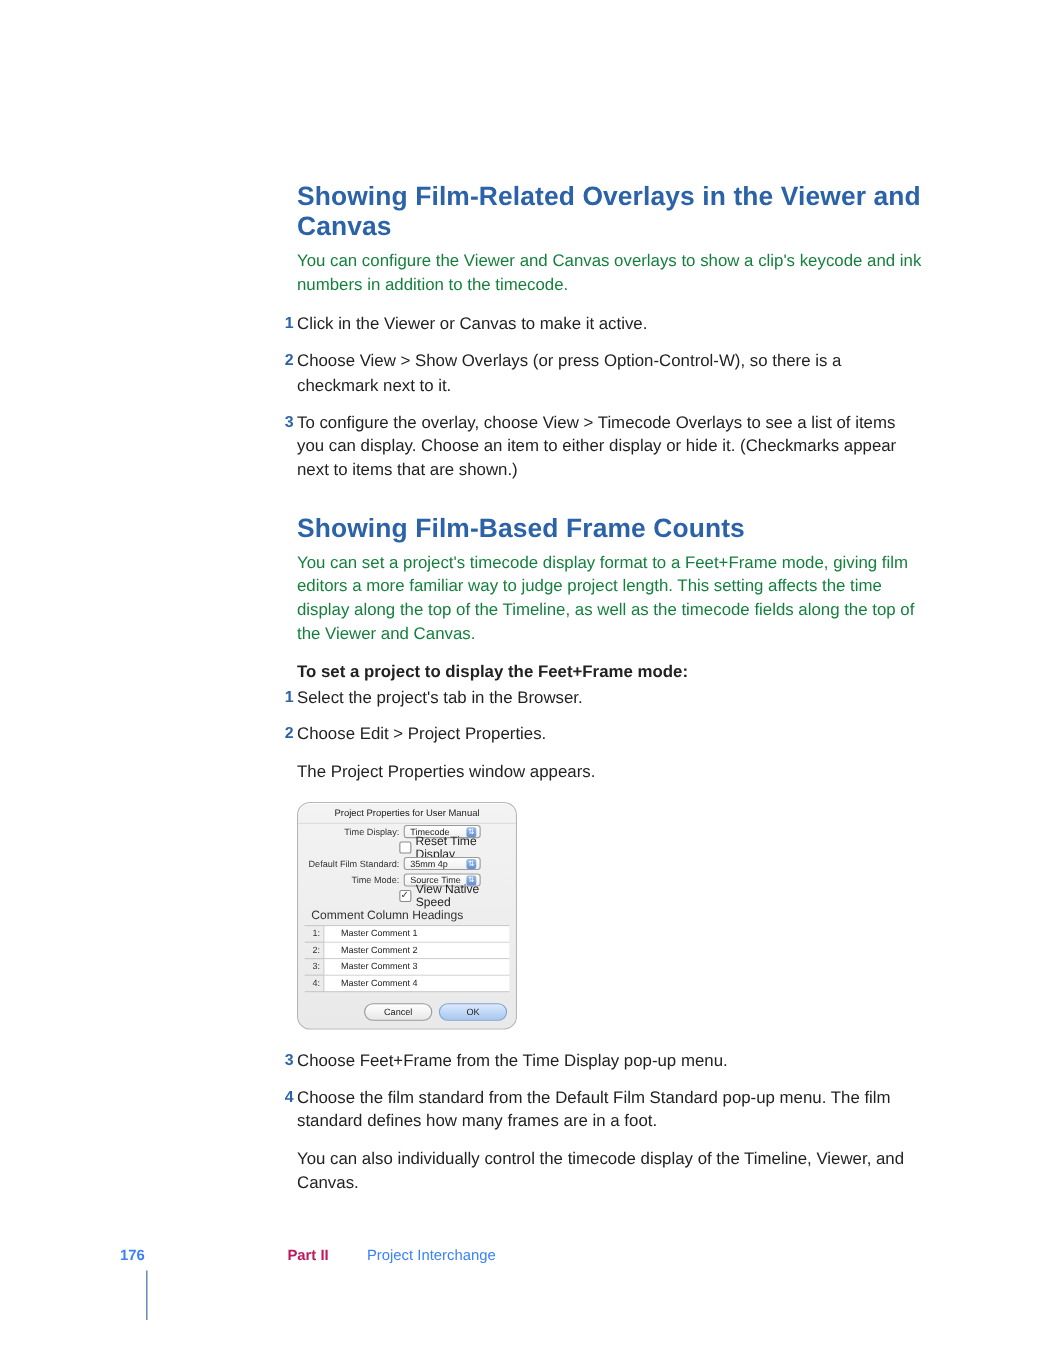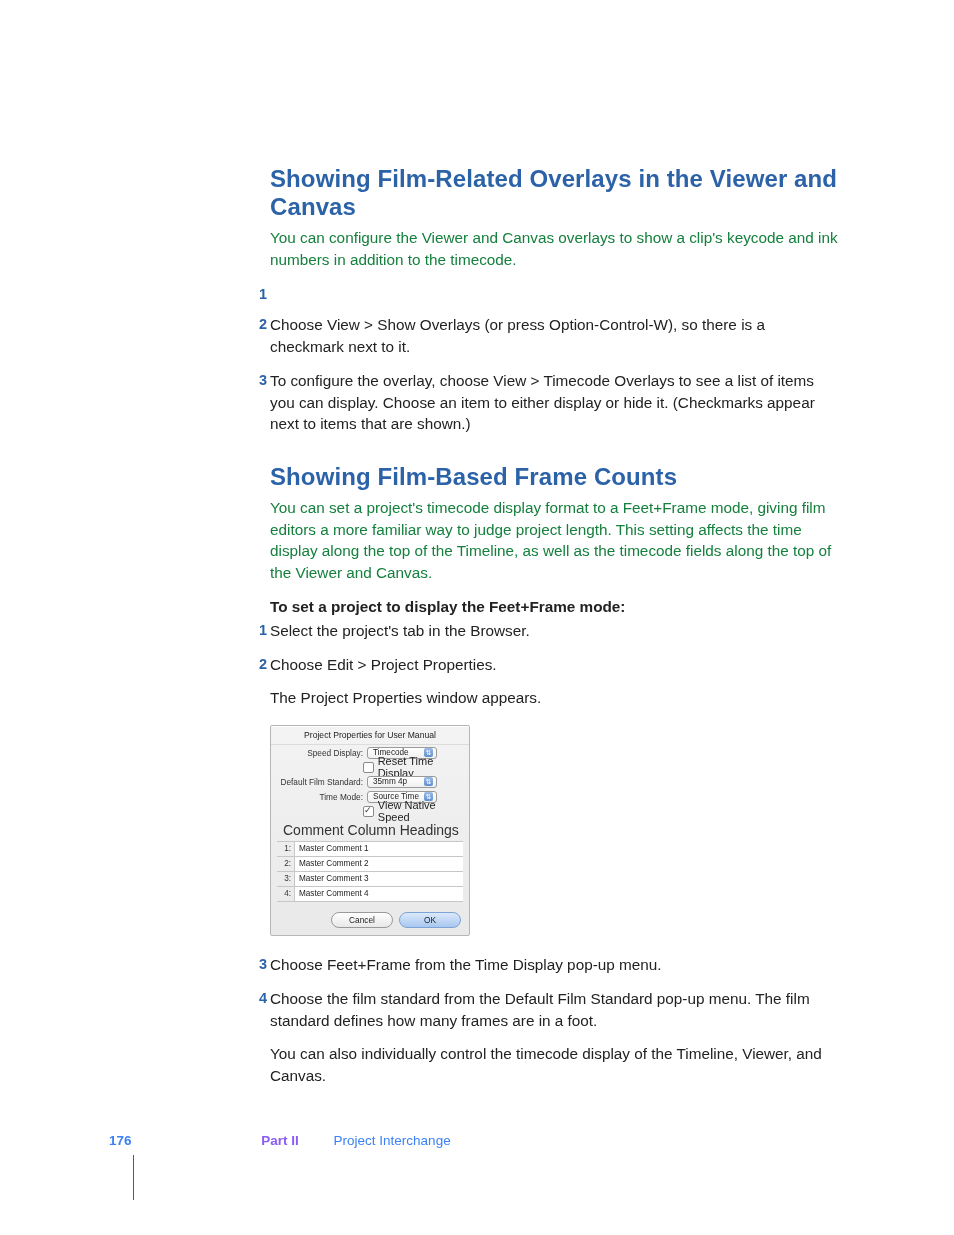--- a/index.html
+++ b/index.html
@@ -77,42 +77,42 @@
     width: 730px;
     font-size: 13.5px;
   }
   .footer .pg {
     font-weight: 700;
     color: #3b82f6;
   }
   .footer .part {
     margin-left: 126px;
     font-weight: 700;
-    color: #8b5cf6;
+    color: #be185d;
   }
   .footer .chap {
     color: #3b82f6;
     margin-left: 12px;
     padding-left: 19px;
   }
   .left-rule {
     position: absolute;
     left: 133px;
     top: 1155px;
     width: 1px;
     height: 45px;
     background: #2b62a8;
   }
 
   
   .dialog {
     width: 198px;
     background: linear-gradient(#f3f3f3, #e9e9e9);
     border: 1px solid #b6b6b6;
-    border-radius: 2px;
+    border-radius: 12px;
     font-size: 8.4px;
     color: #222;
     margin: 4px 16px 18px 0;
     box-shadow: inset 0 1px 0 #fff;
   }
   .dialog .dtitle {
     text-align: center;
     padding: 4px 0 4px 0;
     border-bottom: 1px solid #dcdcdc;
     font-size: 8.6px;
@@ -174,21 +174,21 @@
   }
   .chkbox.checked::after {
     content: "✓";
     position: absolute;
     left: 0;
     top: -2px;
     font-size: 9px;
     color: #333;
   }
   .comment-head {
-    font-size: 14px;
+    font-size: 11px;
     padding: 4px 0 3px 12px;
     color: #333;
   }
   .comment-table {
     margin: 0 6px 4px 6px;
     border-top: 1px solid #c7c7c7;
   }
   .crow {
     display: flex;
     align-items: center;
@@ -200,21 +200,21 @@
     flex: 0 0 14px;
     text-align: right;
     padding-right: 3px;
     color: #333;
     border-right: 1px solid #c7c7c7;
     height: 100%;
     line-height: 14px;
   }
   .crow .cv {
     flex: 1;
-    padding-left: 4px;
+    padding-left: 15px;
     background: #fff;
     height: 100%;
     line-height: 14px;
   }
   .dbtns {
     display: flex;
     justify-content: flex-end;
     gap: 6px;
     padding: 6px 8px 7px 0;
   }
@@ -241,20 +241,21 @@
 <div class="page">
 
   <div class="content">
 
     <div class="h2">Showing Film-Related Overlays in the Viewer and Canvas</div>
     <div class="body-text">You can configure the Viewer and Canvas overlays to show a clip's keycode and ink numbers in addition to the timecode.</div>
 
 
     <div class="step">
       <span class="num">1</span>
+      <span>Click in the Viewer or Canvas to make it active.</span>
     </div>
     <div class="step">
       <span class="num">2</span>
       <span>Choose View &gt; Show Overlays (or press Option-Control-W), so there is a checkmark next to it.</span>
     </div>
     <div class="step">
       <span class="num">3</span>
       <span>To configure the overlay, choose View &gt; Timecode Overlays to see a list of items you can display. Choose an item to either display or hide it. (Checkmarks appear next to items that are shown.)</span>
     </div>
 
@@ -272,21 +273,21 @@
         <span class="num">2</span>
         <span>Choose Edit &gt; Project Properties.</span>
       </div>
 
       <div class="sub-body">The Project Properties window appears.</div>
 
       <div class="dialog">
         <div class="dtitle">Project Properties for User Manual</div>
 
         <div class="drow">
-          <div class="lab">Speed Display:</div>
+          <div class="lab">Time Display:</div>
           <div class="val-wrap">
             <span class="popup">
               <span>Timecode</span>
               <span class="arrows">⇅</span>
             </span>
           </div>
         </div>
 
         <div class="check-row">
           <span class="chkbox"></span>

